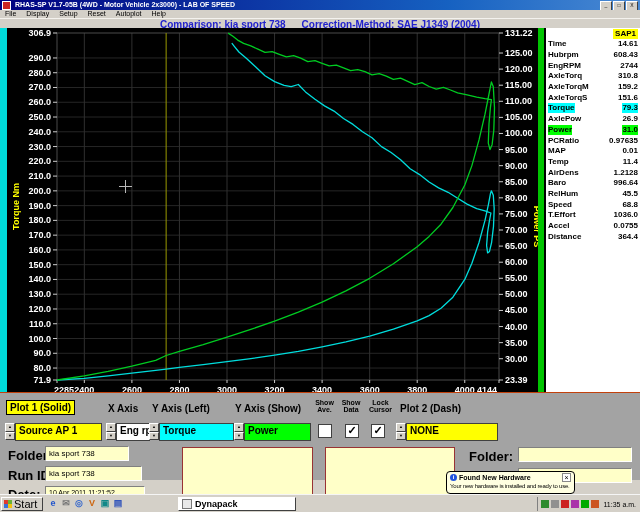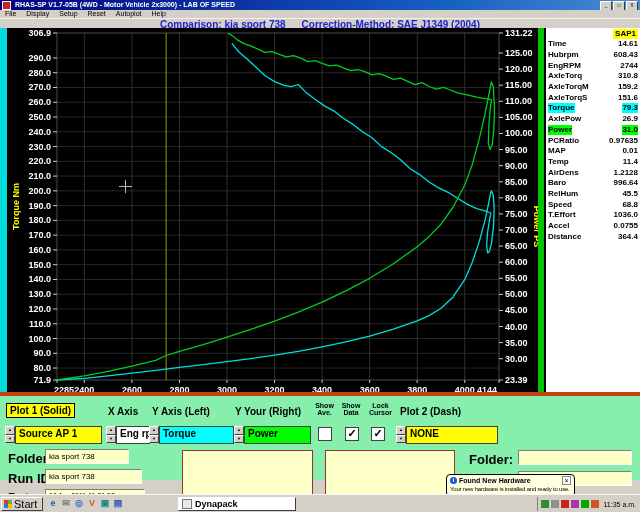--- a/index.html
+++ b/index.html
@@ -32,21 +32,21 @@
   
   .data-panel{position:absolute;left:544px;top:0;width:96px;height:364px;background:#fff;
     border-left:2px solid #000;box-sizing:border-box;}
   .phead{display:flex;justify-content:flex-end;padding:1px 2px 0 2px;height:10px;}
   .phead span{background:#ffff00;font-size:8px;font-weight:bold;padding:0 2px;line-height:10px;}
   .prow{display:flex;justify-content:space-between;padding:0 2px;height:10.7px;align-items:center;}
   .prow span{font-size:8px;font-weight:bold;color:#000;line-height:10px;white-space:nowrap;}
   .hl-cyan{background:#00ffff;}
   .hl-green{background:#00ff00;}
   
-  .controls{position:absolute;left:0;top:392px;width:640px;height:88px;background:#86efac;border-top:4px solid #c2410c;box-sizing:border-box;}
+  .controls{position:absolute;left:0;top:392px;width:640px;height:88px;background:#a3a3a3;border-top:1px solid #c2410c;box-sizing:border-box;}
   .lbl{position:absolute;font-weight:bold;font-size:10px;color:#000;white-space:nowrap;}
   .plot1-lbl{left:6px;top:7px;background:#ffff00;border:1px solid #000;padding:0 3px;line-height:13px;}
   .two-line{font-size:7px;font-weight:bold;text-align:center;line-height:7px;}
   .combo{position:absolute;display:flex;height:17px;}
   .spinner{width:10px;height:17px;display:flex;flex-direction:column;flex:none;}
   .spinner b{flex:1;background:#d4d0c8;border:1px solid;border-color:#fff #404040 #404040 #fff;
     font-size:4px;line-height:5px;text-align:center;color:#000;font-weight:normal;}
   .cfield{height:15px;border:1px solid #404040;font-size:10px;font-weight:bold;color:#000;
     padding:1px 0 0 3px;white-space:nowrap;overflow:hidden;box-sizing:content-box;}
   .checkbox{position:absolute;width:12px;height:12px;background:#fff;border:1px solid #404040;
@@ -358,21 +358,21 @@
             <span>364.4</span>
           </div>
         </div>
     </div>
   </div>
 
   <div class="controls">
     <div class="lbl plot1-lbl" style="left:6px;top:7px;">Plot 1 (Solid)</div>
     <div class="lbl" style="left:108px;top:10px;">X Axis</div>
     <div class="lbl" style="left:152px;top:10px;">Y Axis (Left)</div>
-    <div class="lbl" style="left:235px;top:10px;">Y Your (Right)</div>
+    <div class="lbl" style="left:235px;top:10px;">Y Axis (Show)</div>
     <div class="two-line" style="position:absolute;left:311px;top:6px;width:27px;">
       <div>Show</div>
         <div>Ave.</div>
     </div>
     <div class="two-line" style="position:absolute;left:338px;top:6px;width:26px;">
       <div>Show</div>
         <div>Data</div>
     </div>
     <div class="two-line" style="position:absolute;left:364px;top:6px;width:33px;">
       <div>Lock</div>

